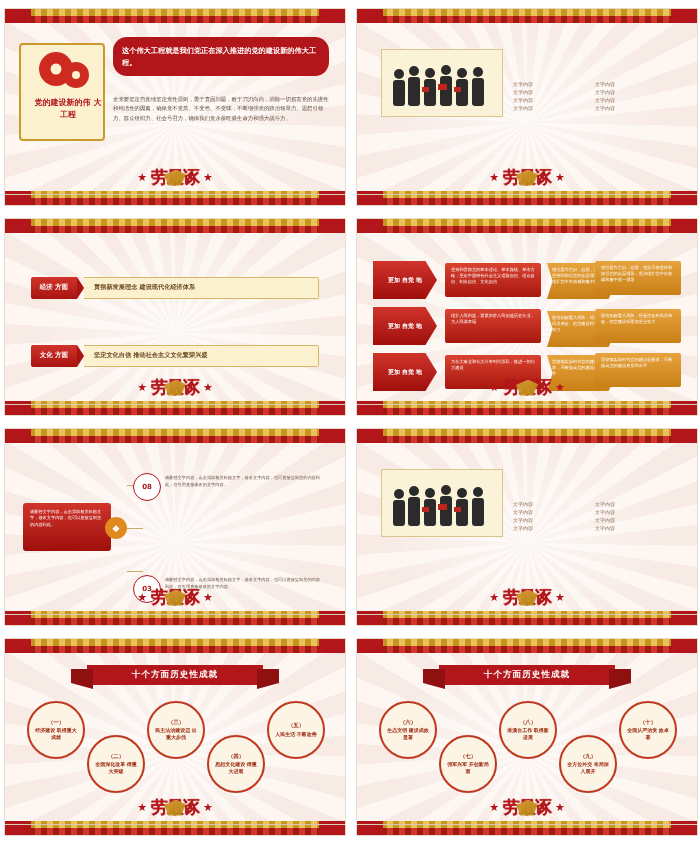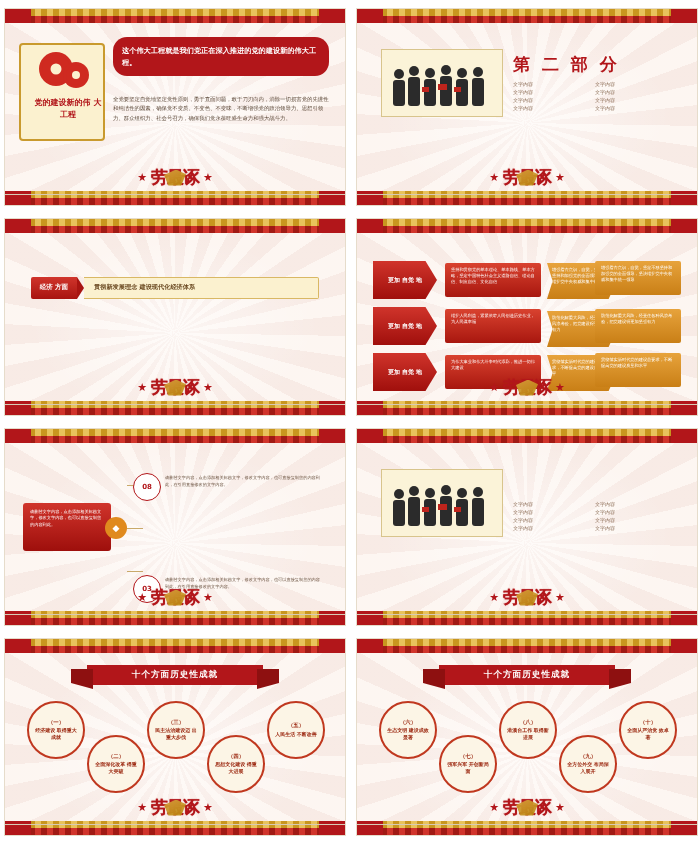--- a/index.html
+++ b/index.html
@@ -173,21 +173,20 @@
           <circle cx="95" cy="18" r="5"></circle>
             <rect x="89" y="24" width="12" height="28" rx="3"></rect>
         </g>
         <g fill="#c0241c">
             <rect x="55" y="30" width="9" height="6"></rect>
             <rect x="39" y="33" width="7" height="5"></rect>
             <rect x="71" y="33" width="7" height="5"></rect>
           </g>
       </svg>
     </div>
-    <div class="sec-title">第 二 部 分</div>
     <div class="sec-grid">
       <span>文字内容</span>
       <span>文字内容</span>
       <span>文字内容</span>
       <span>文字内容</span>
       <span>文字内容</span>
       <span>文字内容</span>
       <span>文字内容</span>
       <span>文字内容</span>
     </div>
@@ -214,20 +213,26 @@
     <div class="corner c-tl"></div>
     <div class="corner c-tr"></div>
     <div class="corner c-bl"></div>
     <div class="corner c-br"></div>
 
     <div class="bn" style="top:50px">
       <div class="tag">经济
 方面</div>
       <div class="tri"></div>
       <div class="txt">贯彻新发展理念 建设现代化经济体系</div>
+    </div>
+    <div class="bn" style="top:118px">
+      <div class="tag">文化
+方面</div>
+      <div class="tri"></div>
+      <div class="txt">坚定文化自信 推动社会主义文化繁荣兴盛</div>
     </div>
 
     <div class="foot-line"></div>
     <div class="footer">
       <span class="foot-star">★</span>
       <span class="foot-logo"><span>劳最诼</span><span class="mark"></span></span>
       <span class="foot-star">★</span>
     </div>
   </div>
 

